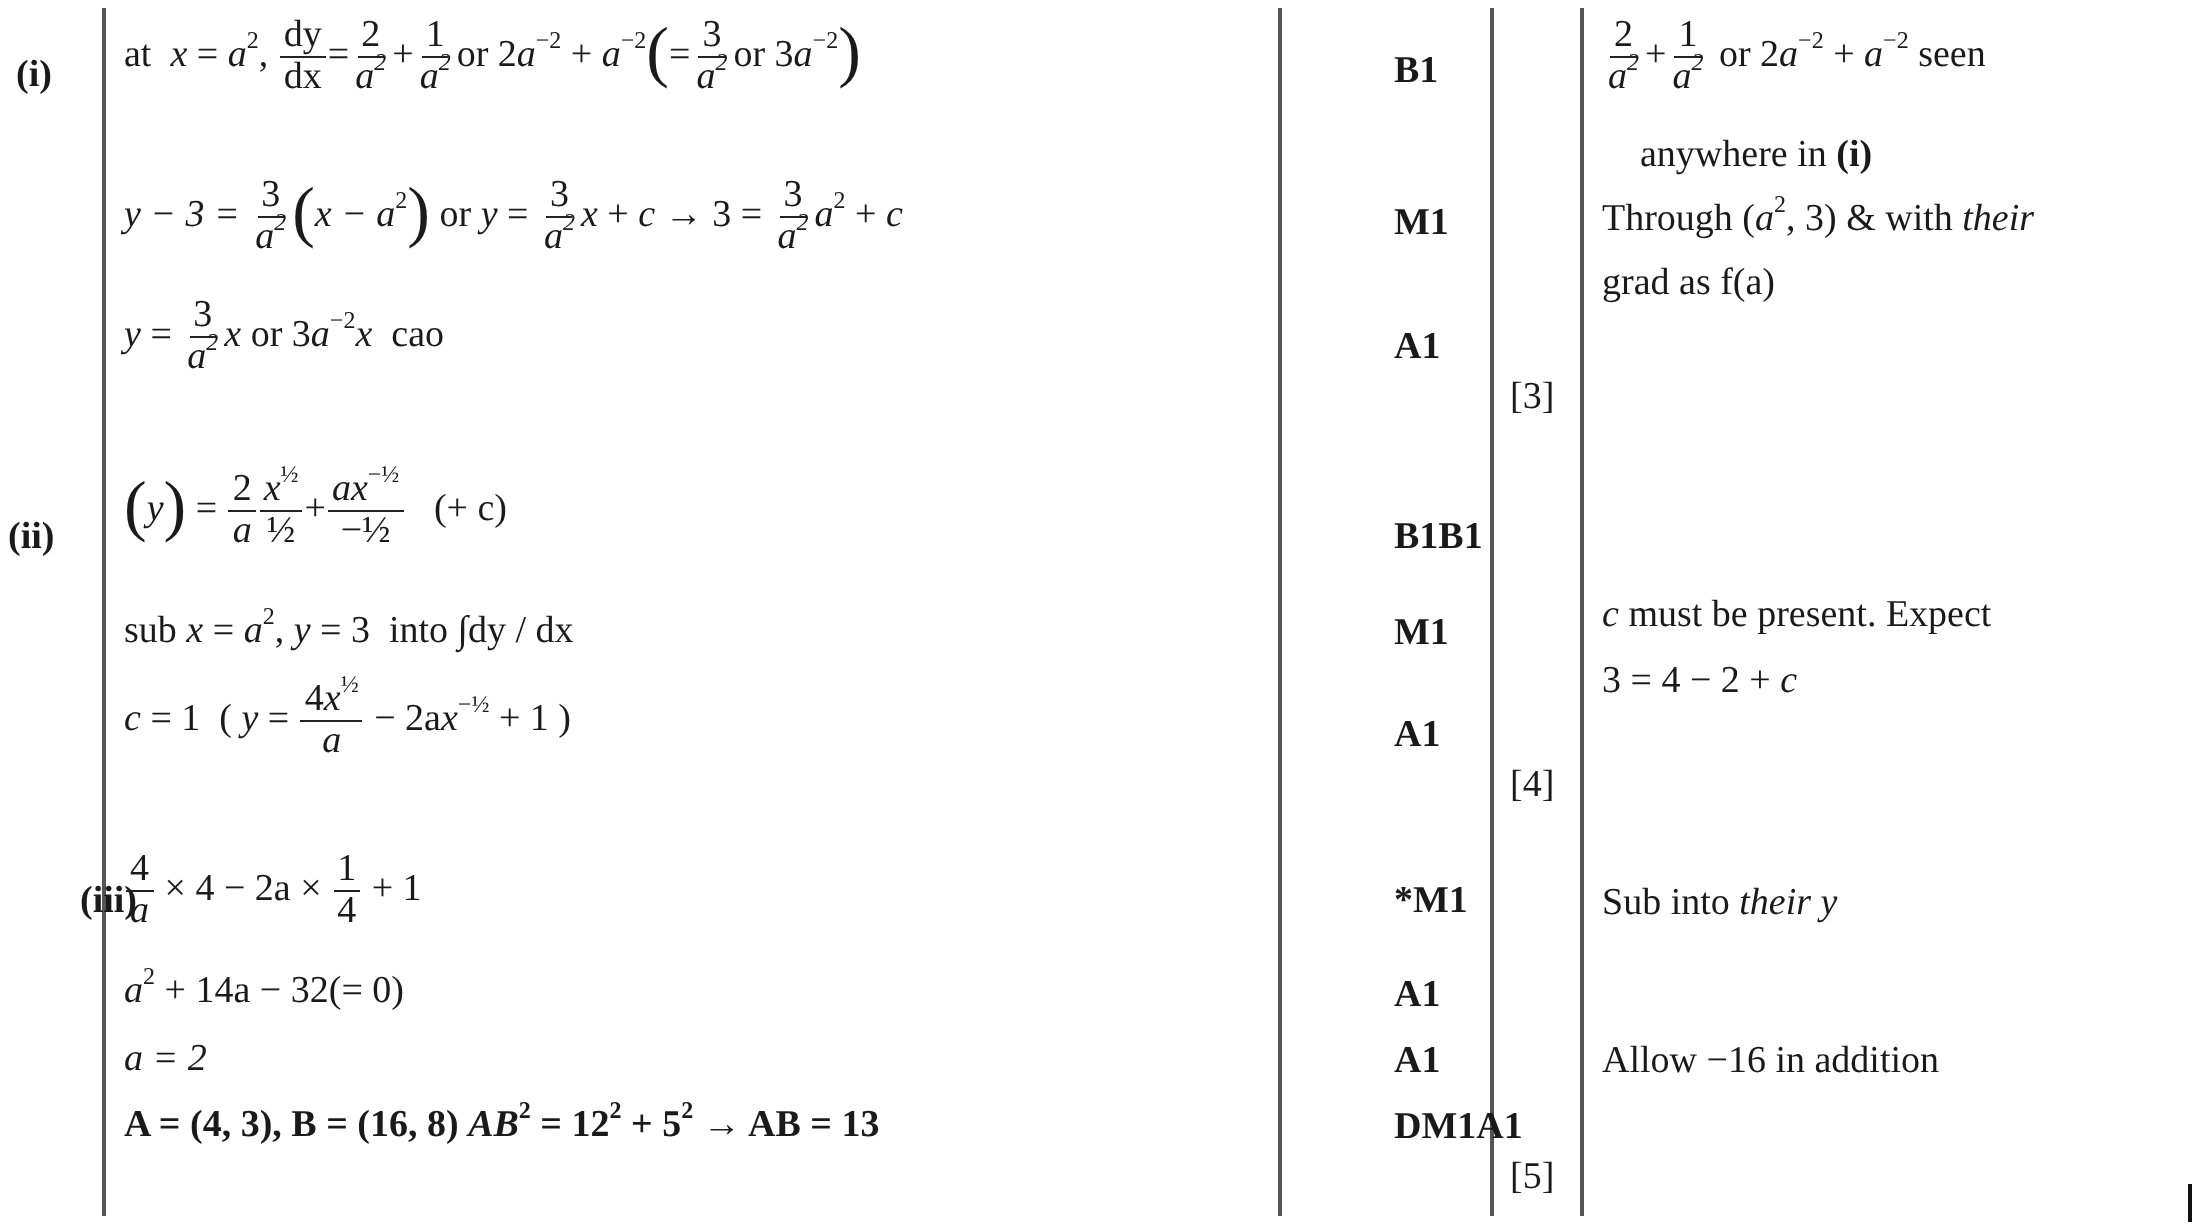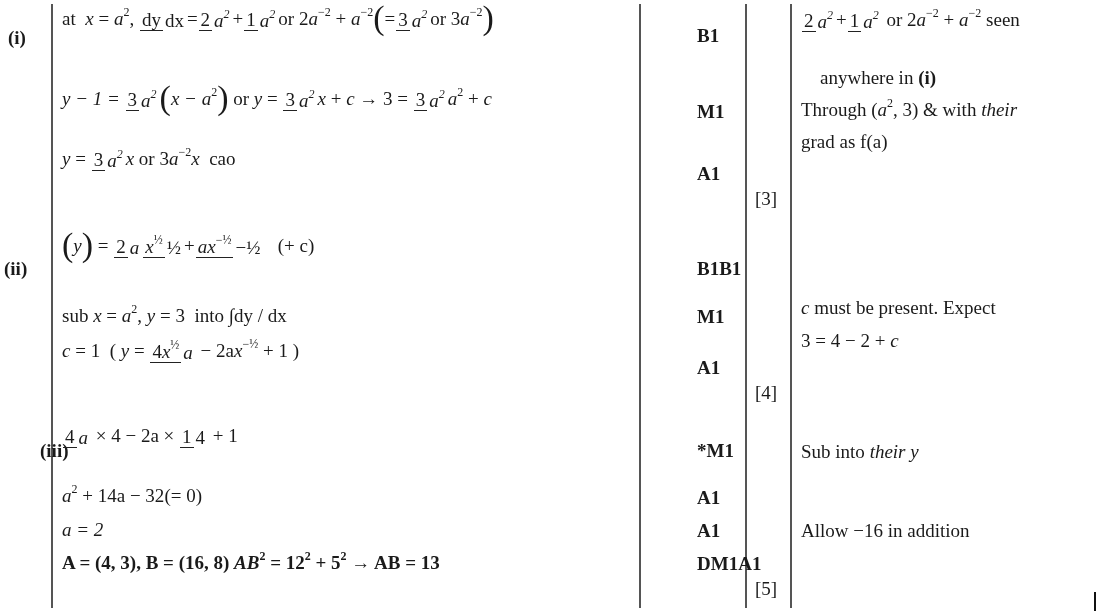--- a/index.html
+++ b/index.html
@@ -4,21 +4,21 @@
 <style>
   html,body{margin:0;padding:0;background:#fff;}
   body{width:1100px;height:613px;position:relative;overflow:hidden;
        font-family:"Liberation Serif","DejaVu Serif",serif;color:#1a1a1a;font-size:19px;}
   .vline{position:absolute;top:4px;width:1.6px;background:#555;}
   .abs{position:absolute;white-space:nowrap;}
   .lbl{font-weight:bold;font-size:19px;}
   .mark{font-weight:bold;font-size:19px;margin-left:48px;}
   .tot{font-size:19px;}
   .i{font-style:italic;}
-  .frac{display:inline-flex;flex-direction:row;align-items:center;vertical-align:middle;line-height:1.05;margin:0 1px;}
+  .frac{display:inline-flex;flex-direction:column;align-items:center;vertical-align:middle;line-height:1.05;margin:0 1px;}
   .frac .n{border-bottom:1px solid #222;padding:0 2px;}
   .frac .d{padding:0 2px;}
   sup{font-size:12px;vertical-align:9px;line-height:0;}
   .paren{font-size:34px;line-height:0;vertical-align:-4px;font-weight:normal;}
   .note{font-size:19px;line-height:24px;}
   .cursor{position:absolute;left:1094px;top:592px;width:2px;height:19px;background:#111;}
 </style>
 </head>
 <body>
 
@@ -41,21 +41,21 @@
     </span>+<span class="frac">
       <span class="n">1</span>
       <span class="d i">a<sup>2</sup></span>
     </span><span>or 2</span><span class="i">a</span><sup>−2</sup><span> + </span><span class="i">a</span><sup>−2</sup><span class="paren">(</span>=<span class="frac">
       <span class="n">3</span>
       <span class="d i">a<sup>2</sup></span>
     </span><span>or 3</span><span class="i">a</span><sup>−2</sup><span class="paren">)</span>
 </div>
 
 <div class="abs" style="left:62px;top:88px;">
-  <span class="i">y − 1 = </span><span class="frac">
+  <span class="i">y − 3 = </span><span class="frac">
       <span class="n">3</span>
       <span class="d i">a<sup>2</sup></span>
     </span><span class="paren">(</span><span class="i">x − a</span><sup>2</sup><span class="paren">)</span><span> or </span><span class="i">y</span> = <span class="frac">
       <span class="n">3</span>
       <span class="d i">a<sup>2</sup></span>
     </span><span class="i">x</span> + <span class="i">c</span><span> → </span>3 = <span class="frac">
       <span class="n">3</span>
       <span class="d i">a<sup>2</sup></span>
     </span><span class="i">a</span><sup>2</sup> + <span class="i">c</span>
 </div>

